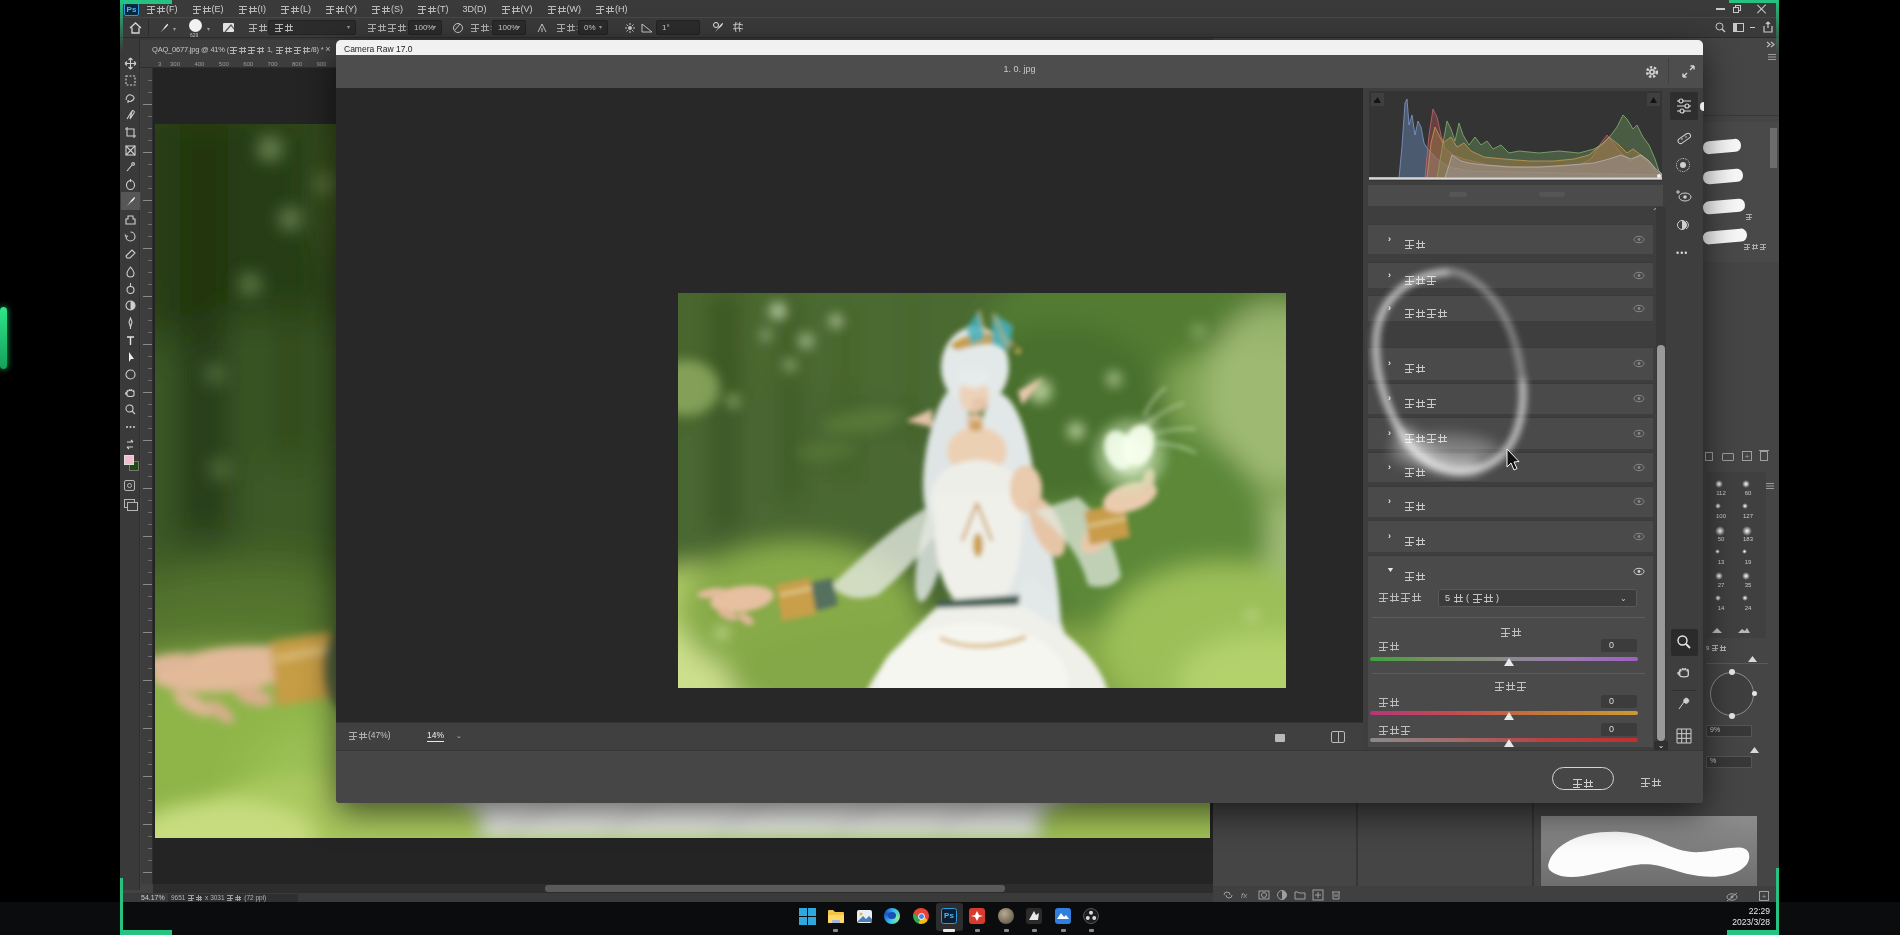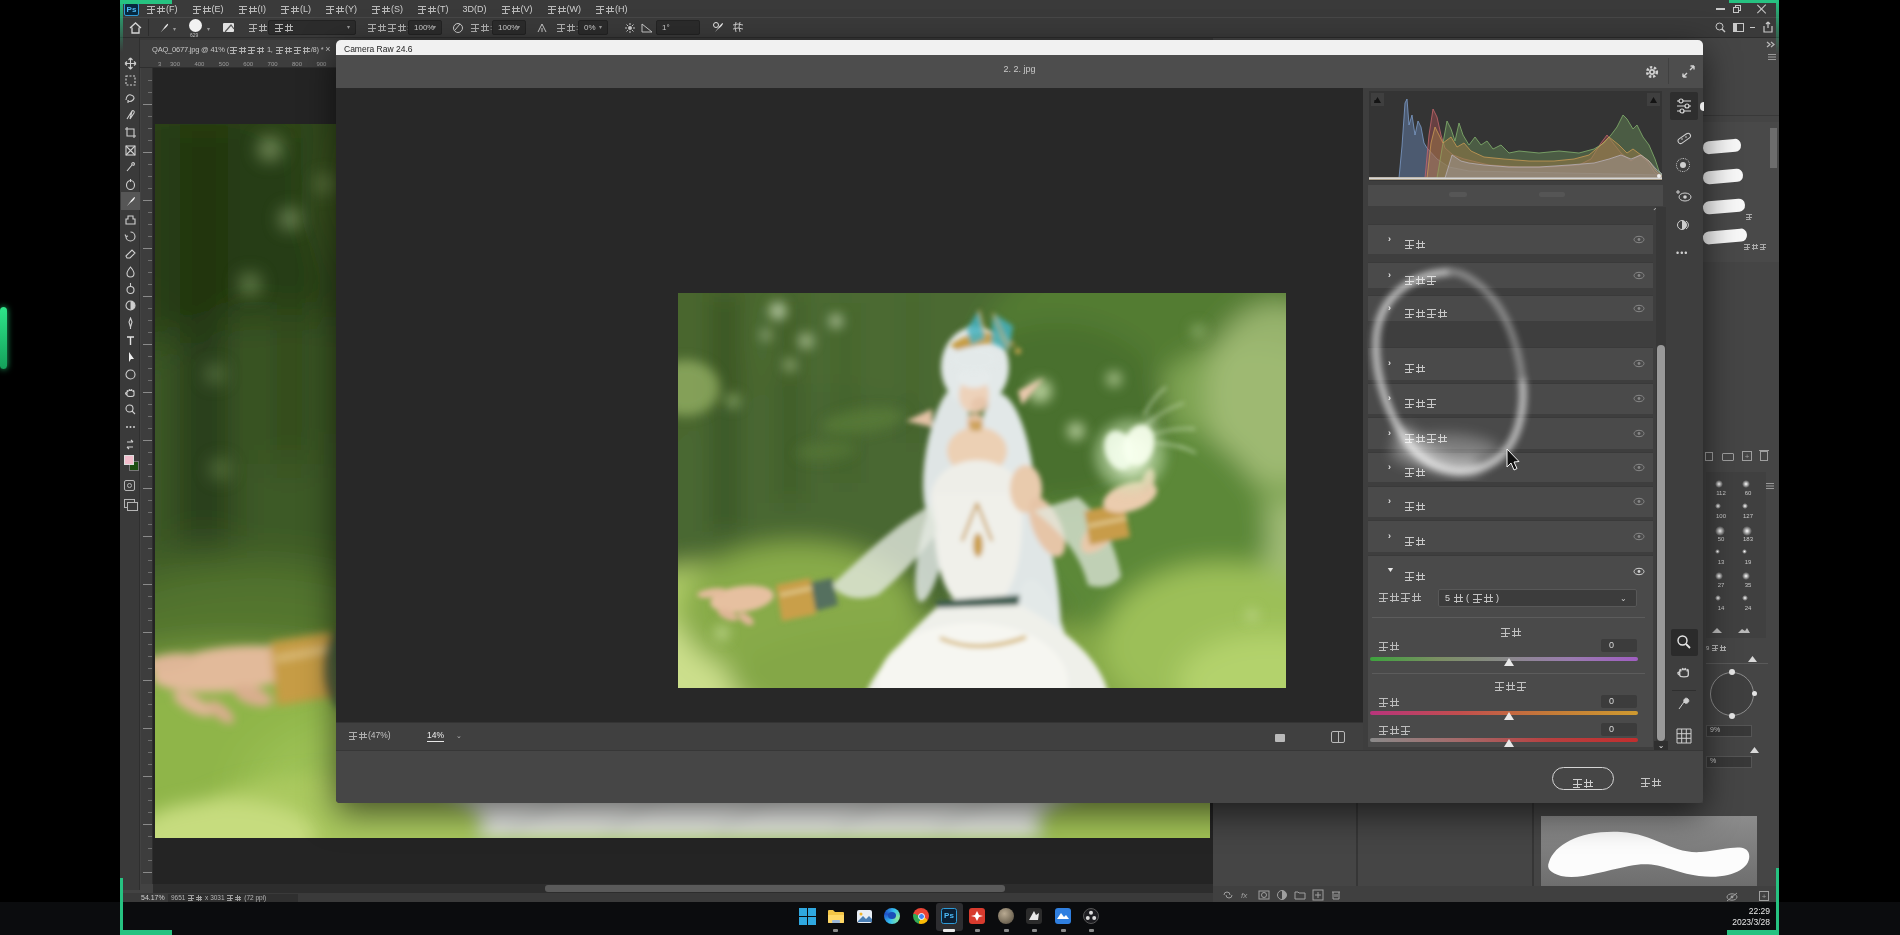--- a/index.html
+++ b/index.html
@@ -368,23 +368,23 @@
       </svg></div>
     <svg width="14" height="10" viewBox="0 0 14 10" style="position:absolute;left:1726px;top:892px">
       <ellipse cx="6" cy="5" rx="5" ry="3.2" stroke="#9f9f9f" fill="none"></ellipse>
       <circle cx="6" cy="5" r="1.4" fill="#9f9f9f"></circle>
       <path d="M1,9 L11,1" stroke="#9f9f9f"></path>
     </svg>
     <div class="a" style="left:1759px;top:891px;width:10px;height:10px;border:1px solid #9f9f9f;color:#9f9f9f;font-size:8px;text-align:center;line-height:9px">+</div>
 
 <div class="a" id="dlg" style="left:336px;top:40px;width:1367px;height:763px;background:#3e3e3e;border-radius:5px 5px 4px 4px;box-shadow:0 10px 34px rgba(0,0,0,.6)">
   <div class="a" style="left:0;top:0;width:1367px;height:15px;background:#f1f1f1;border-radius:5px 5px 0 0"></div>
-  <div class="a" style="left:8px;top:3.5px;color:#1c1c1c;font-size:8.5px">Camera Raw 24.6</div>
+  <div class="a" style="left:8px;top:3.5px;color:#1c1c1c;font-size:8.5px">Camera Raw 17.0</div>
   <div class="a" style="left:0;top:15px;width:1367px;height:33px;background:#4d4d4d"></div>
-  <div class="a" style="left:0;top:24px;width:1367px;height:12px;text-align:center;color:#c9c9c9;font-size:9px">2. 2. jpg</div>
+  <div class="a" style="left:0;top:24px;width:1367px;height:12px;text-align:center;color:#c9c9c9;font-size:9px">1. 0. jpg</div>
   <svg width="14" height="14" viewBox="0 0 14 14" style="position:absolute;left:1309px;top:25px">
         <circle cx="7" cy="7" r="4.8" fill="none" stroke="#d2d2d2" stroke-width="2.6" stroke-dasharray="2.3,1.7"></circle>
         <circle cx="7" cy="7" r="3" fill="#d2d2d2"></circle>
         <circle cx="7" cy="7" r="1.3" fill="#4d4d4d"></circle>
       </svg>
       <div class="a" style="left:1332px;top:18px;width:1px;height:26px;background:#404040"></div>
       <svg width="13" height="13" viewBox="0 0 13 13" style="position:absolute;left:1346px;top:25px">
         <path d="M1,12 L5,8 M1,12 L1,8.5 M1,12 L4.5,12 M12,1 L8,5 M12,1 L8.5,1 M12,1 L12,4.5" stroke="#d2d2d2" stroke-width="1.4" fill="none"></path>
       </svg>
 

